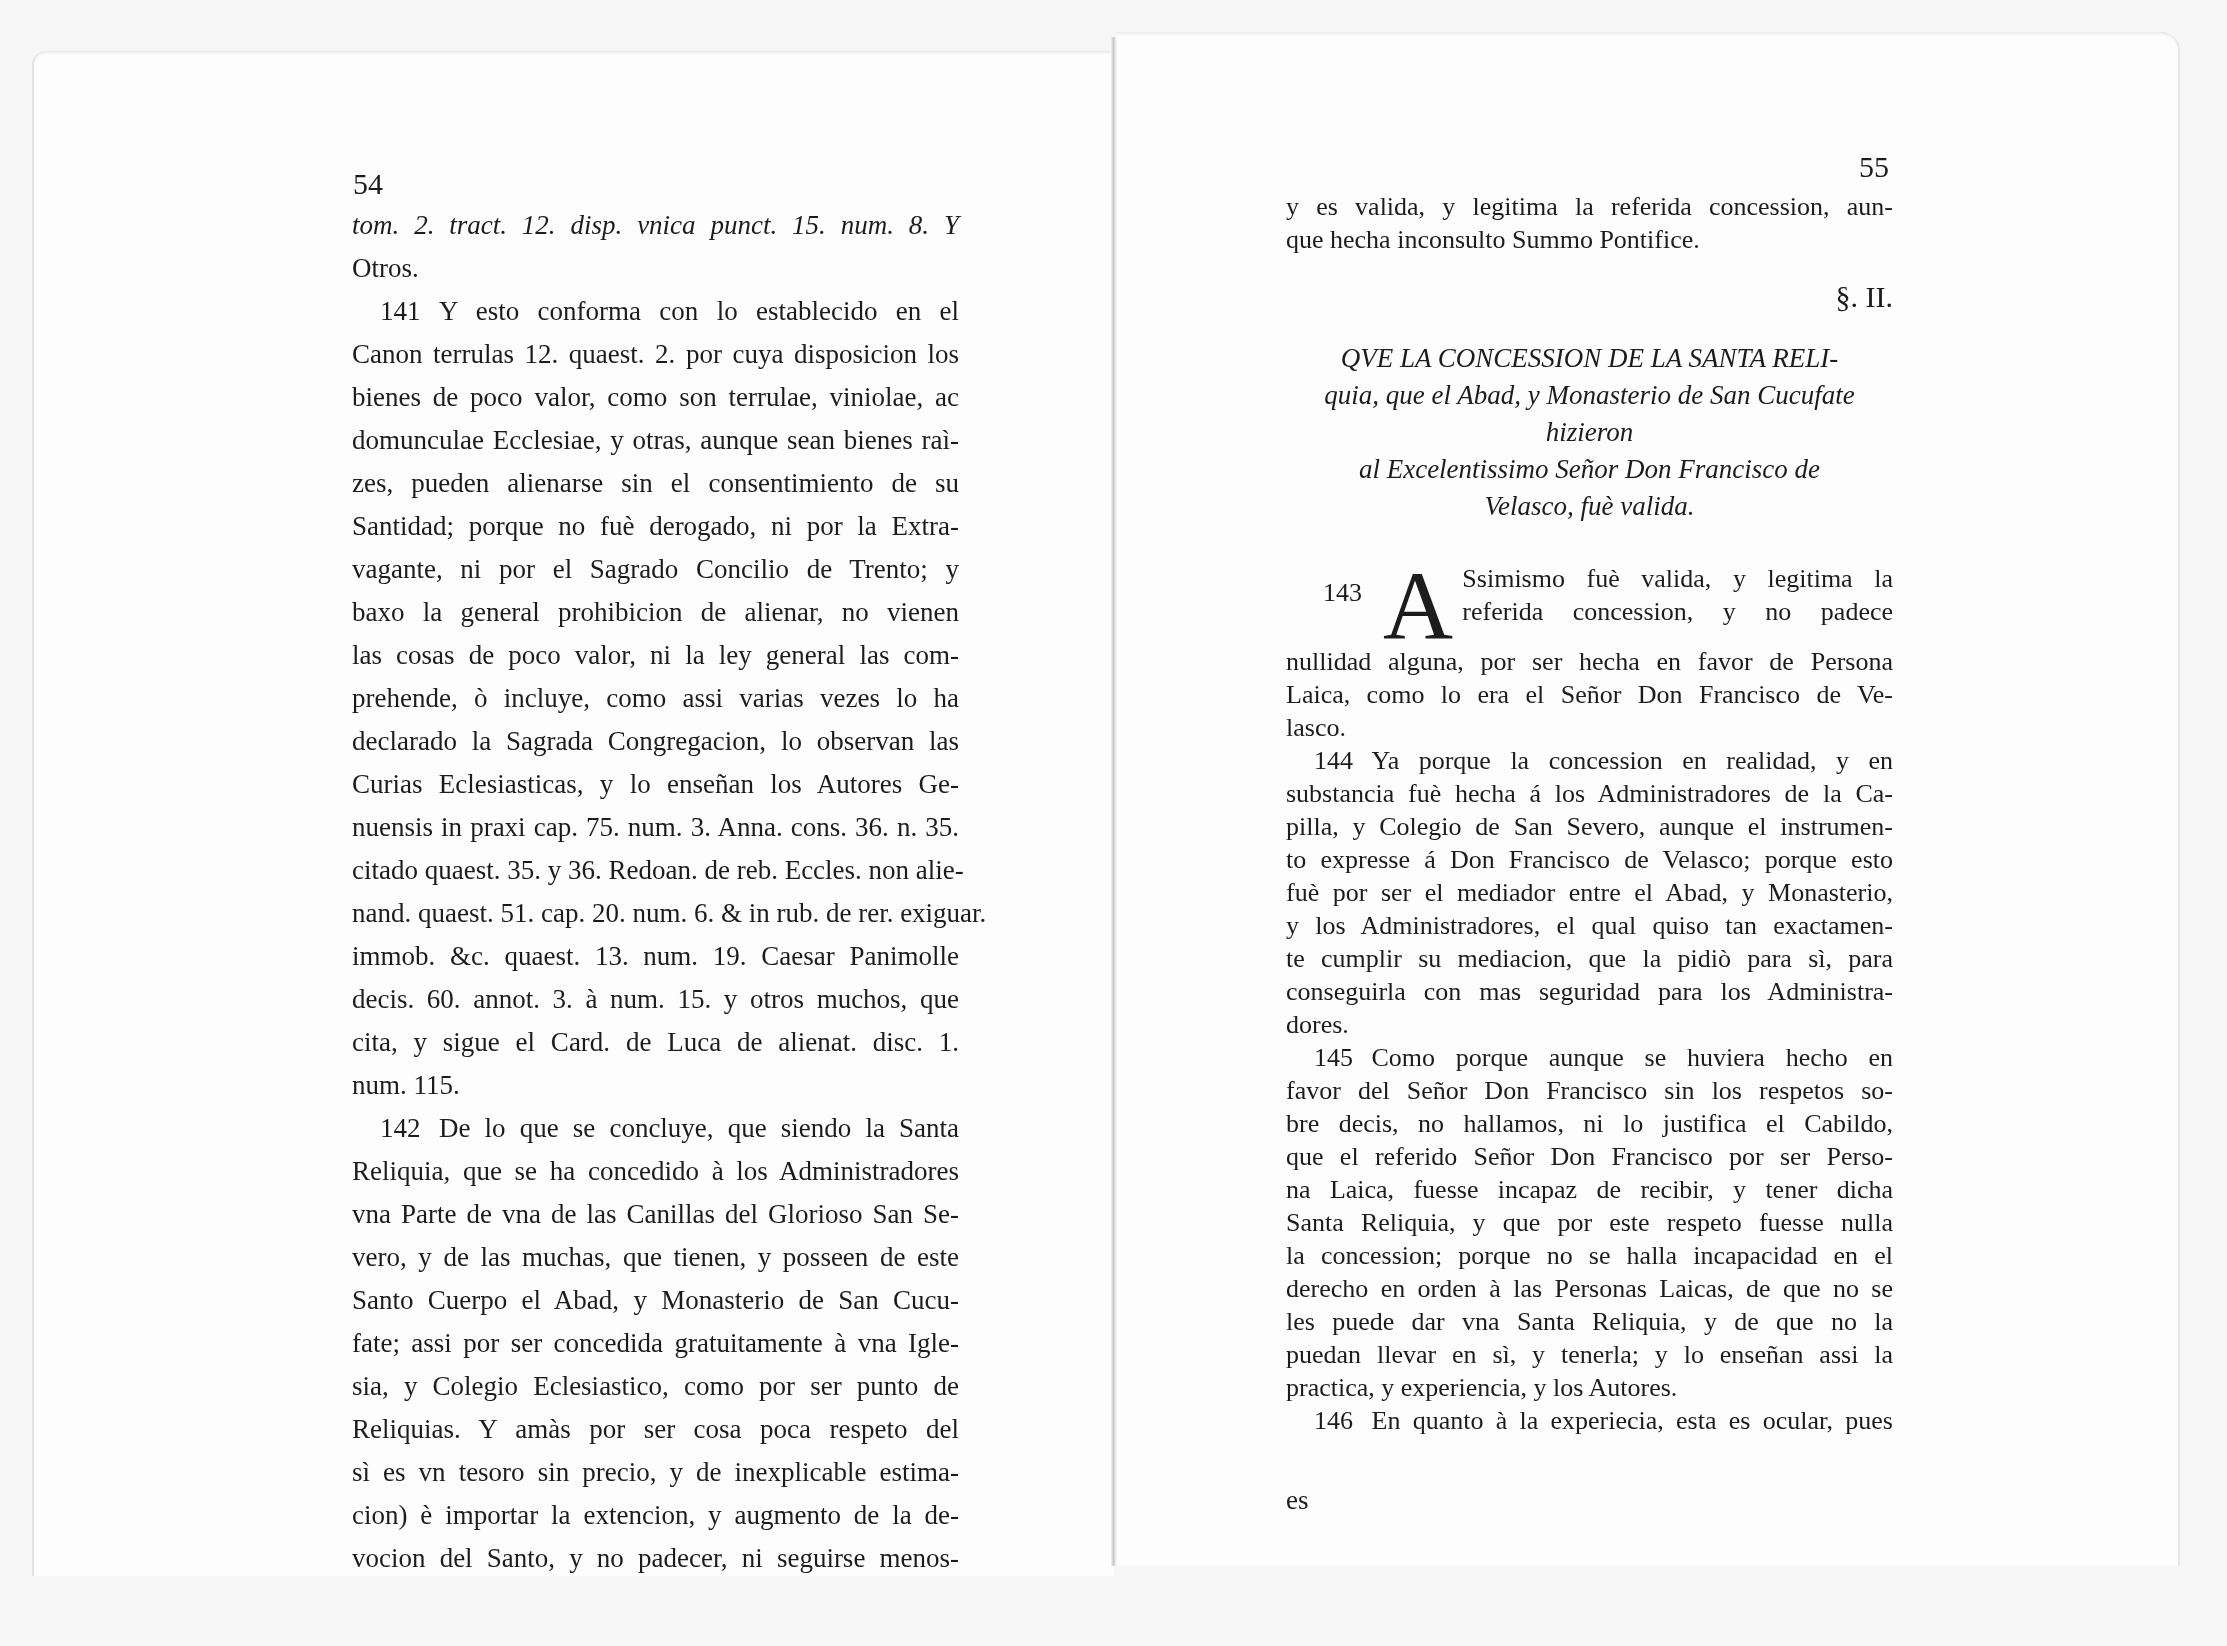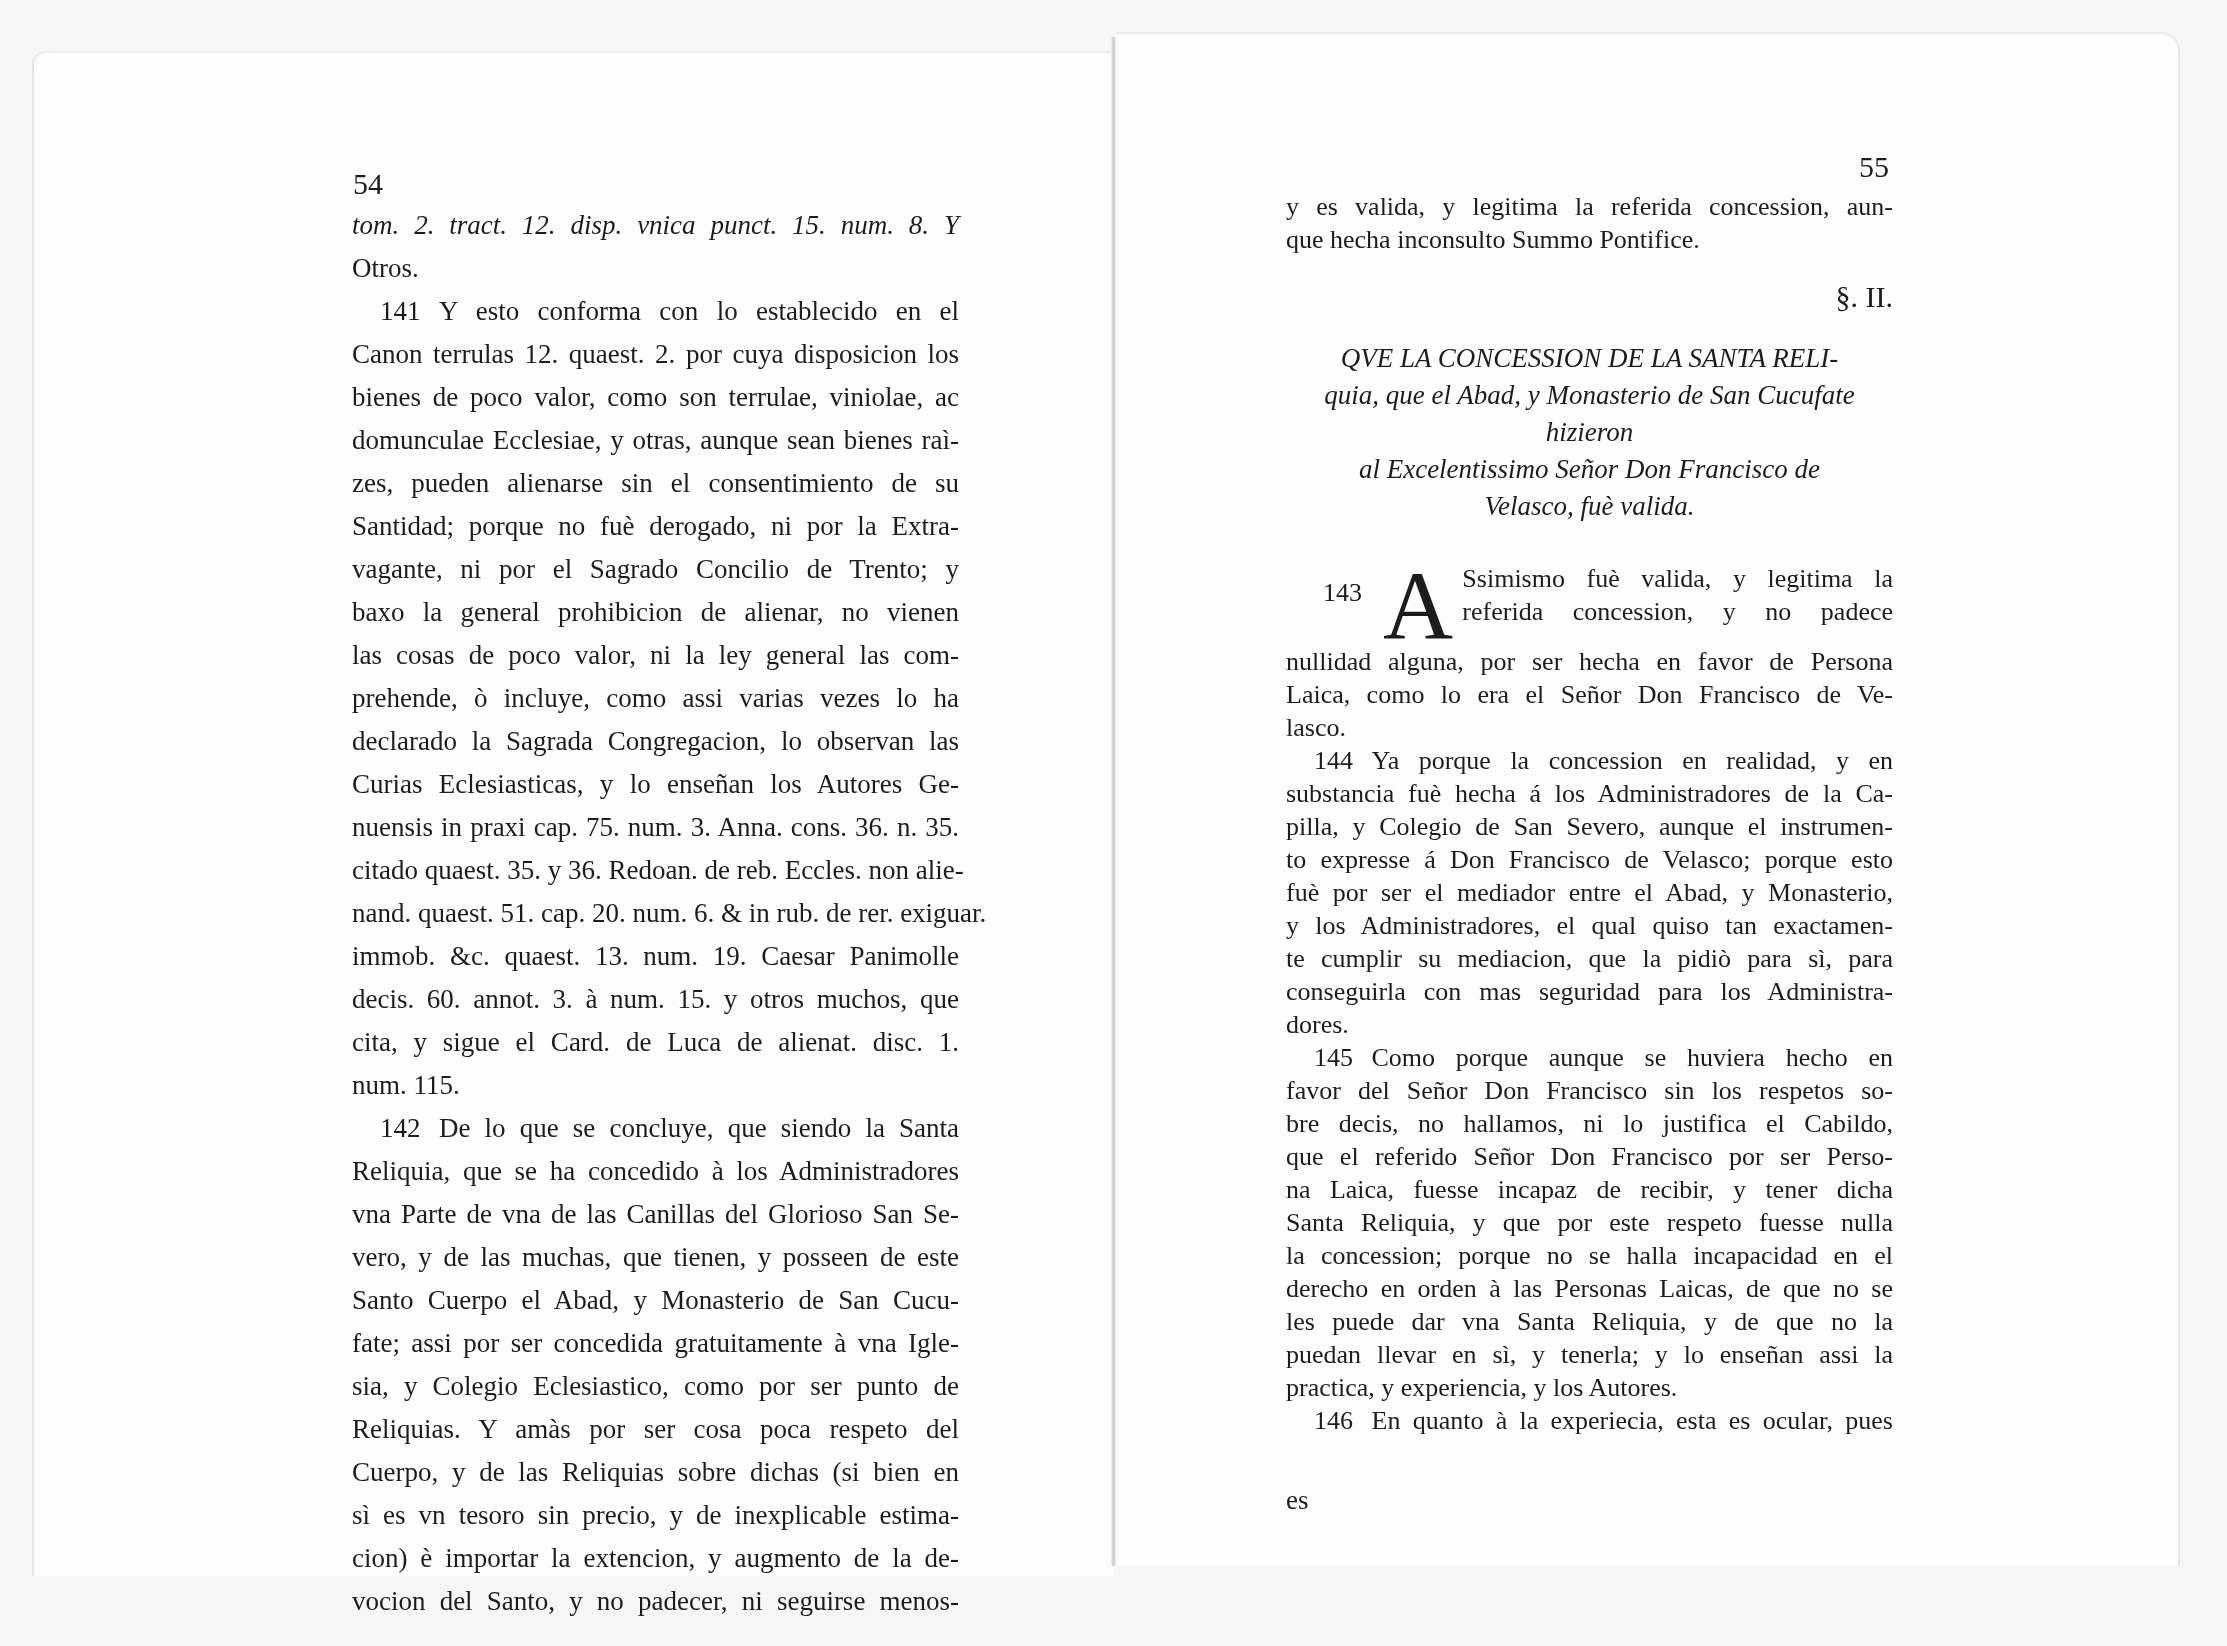--- a/index.html
+++ b/index.html
@@ -82,21 +82,20 @@
       <span class="line">cita, y sigue el Card. de Luca de alienat. disc. 1.</span>
       <span class="line last">num. 115.</span>
       <span class="line" style="padding-left: 28px;"><span class="num-lead">142</span><span>De lo que se concluye, que siendo la Santa</span></span>
       <span class="line">Reliquia, que se ha concedido à los Administradores</span>
       <span class="line">vna Parte de vna de las Canillas del Glorioso San Se-</span>
       <span class="line">vero, y de las muchas, que tienen, y posseen de este</span>
       <span class="line">Santo Cuerpo el Abad, y Monasterio de San Cucu-</span>
       <span class="line">fate; assi por ser concedida gratuitamente à vna Igle-</span>
       <span class="line">sia, y Colegio Eclesiastico, como por ser punto de</span>
       <span class="line">Reliquias. Y amàs por ser cosa poca respeto del</span>
-      <span class="line">Cuerpo, y de las Reliquias sobre dichas (si bien en</span>
       <span class="line">sì es vn tesoro sin precio, y de inexplicable estima-</span>
       <span class="line">cion) è importar la extencion, y augmento de la de-</span>
       <span class="line">vocion del Santo, y no padecer, ni seguirse menos-</span>
     </div>
 
 </div>
 
 <div class="col" id="col-right">
   <div id="right-opening">
       <span class="r-line">y es valida, y legitima la referida concession, aun-</span>

